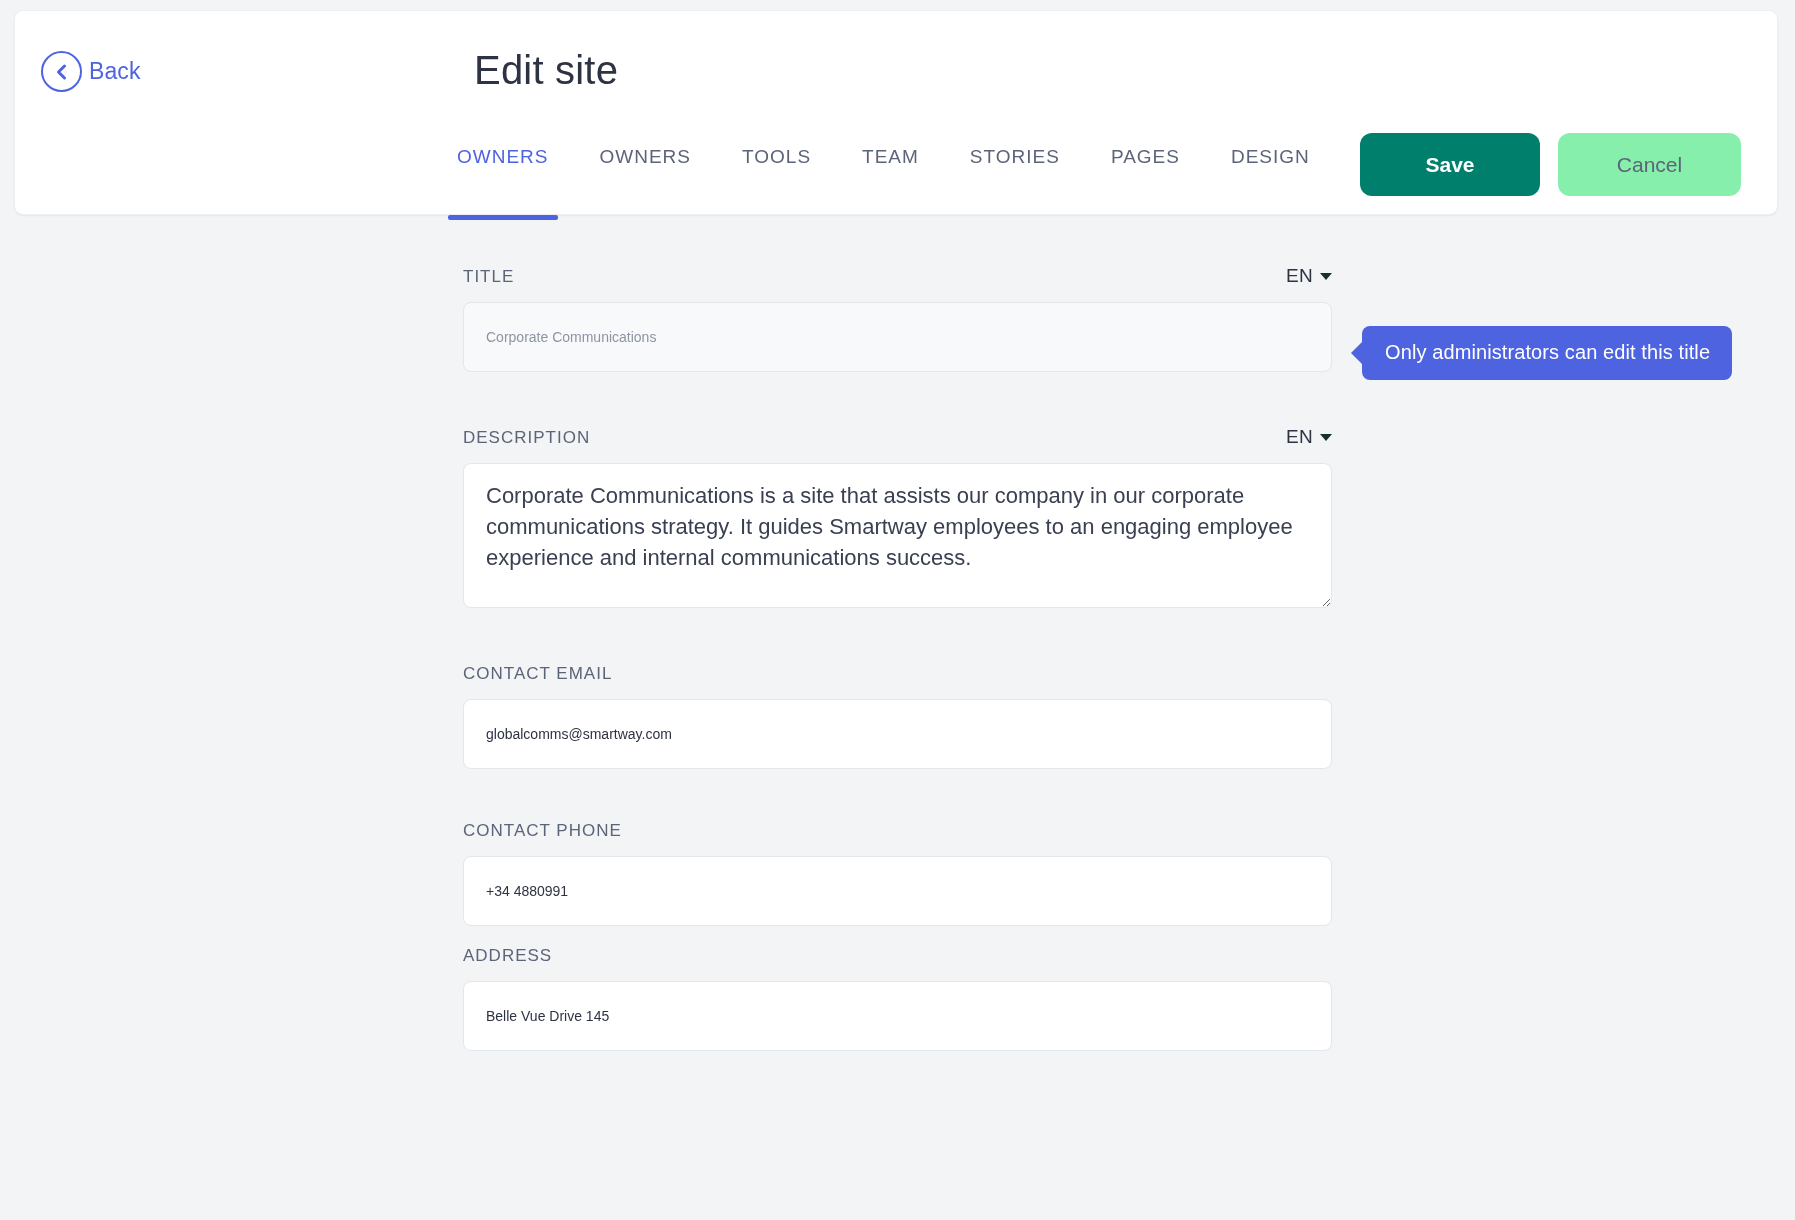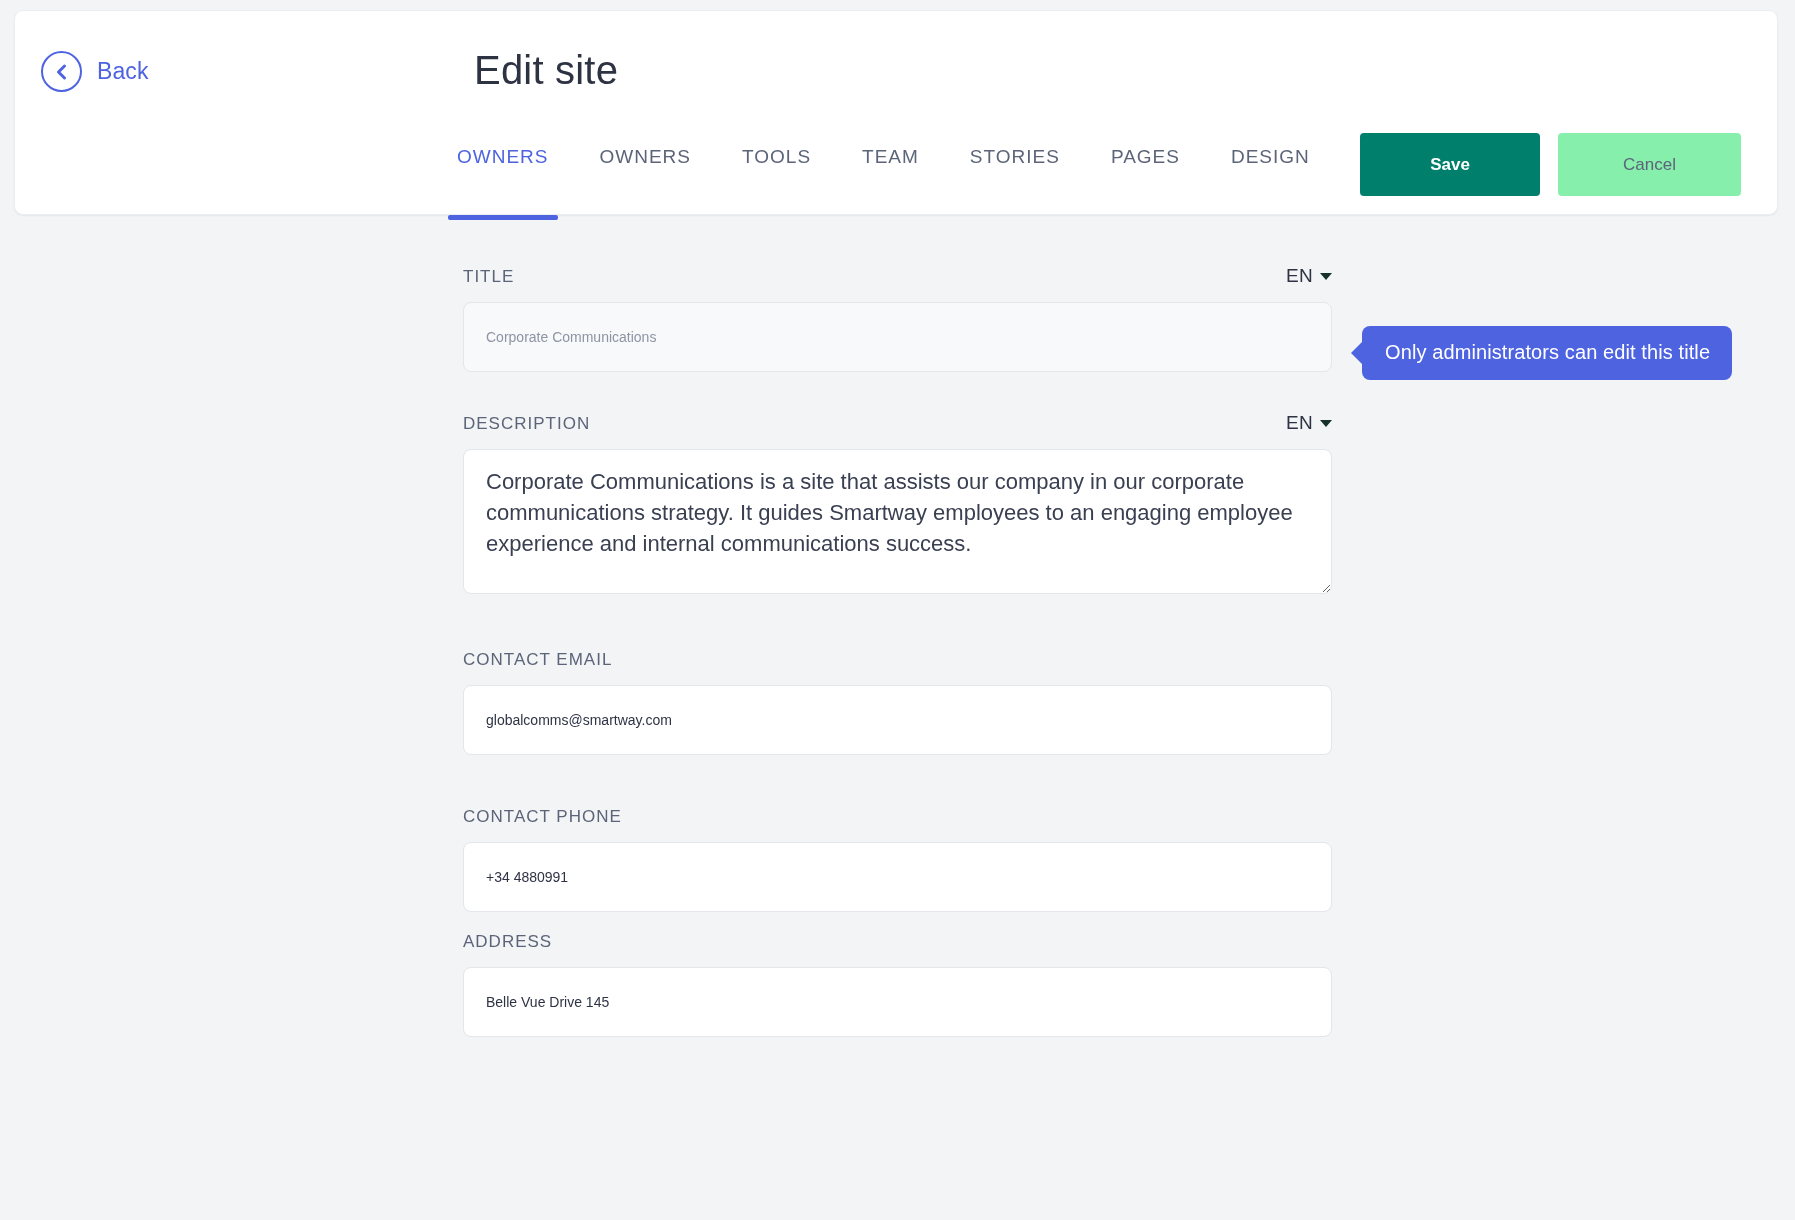--- a/index.html
+++ b/index.html
@@ -28,21 +28,21 @@
     box-shadow: 0 1px 2px rgba(22,30,46,0.06);
     border: 1px solid #eceef1;
   }
 
   .back-wrap {
     position: absolute;
     left: 26px;
     top: 40px;
     display: flex;
     align-items: center;
-    gap: 15px;
+    gap: 7px;
     cursor: pointer;
   }
   .back-icon {
     width: 41px;
     height: 41px;
     border: 2.6px solid #4d63e0;
     border-radius: 50%;
     display: flex;
     align-items: center;
     justify-content: center;
@@ -99,23 +99,23 @@
   
   .actions {
     position: absolute;
     right: 36px;
     top: 122px;
     display: flex;
     gap: 18px;
   }
   .btn {
     height: 63px;
-    border-radius: 4px;
+    border-radius: 12px;
     border: none;
-    font-size: 17px;
+    font-size: 21px;
     font-family: "Liberation Sans", sans-serif;
     cursor: pointer;
     display: flex;
     align-items: center;
     justify-content: center;
   }
   .btn-save {
     width: 180px;
     background: #007f6d;
     color: #ffffff;
@@ -192,21 +192,21 @@
     font-size: 22px;
     line-height: 31px;
     color: #3a4052;
     padding: 16px 22px;
     font-family: "Liberation Sans", sans-serif;
     outline: none;
     resize: vertical;
     overflow: hidden;
   }
 
-  .gap-title { margin-bottom: 40px; }
+  .gap-title { margin-bottom: 54px; }
   .gap-desc  { margin-bottom: 52px; }
   .gap-mail  { margin-bottom: 52px; }
   .gap-phone { margin-bottom: 20px; }
 
   
   .tooltip {
     position: absolute;
     left: 1362px;
     top: 326px;
     background: #4d63e0;

